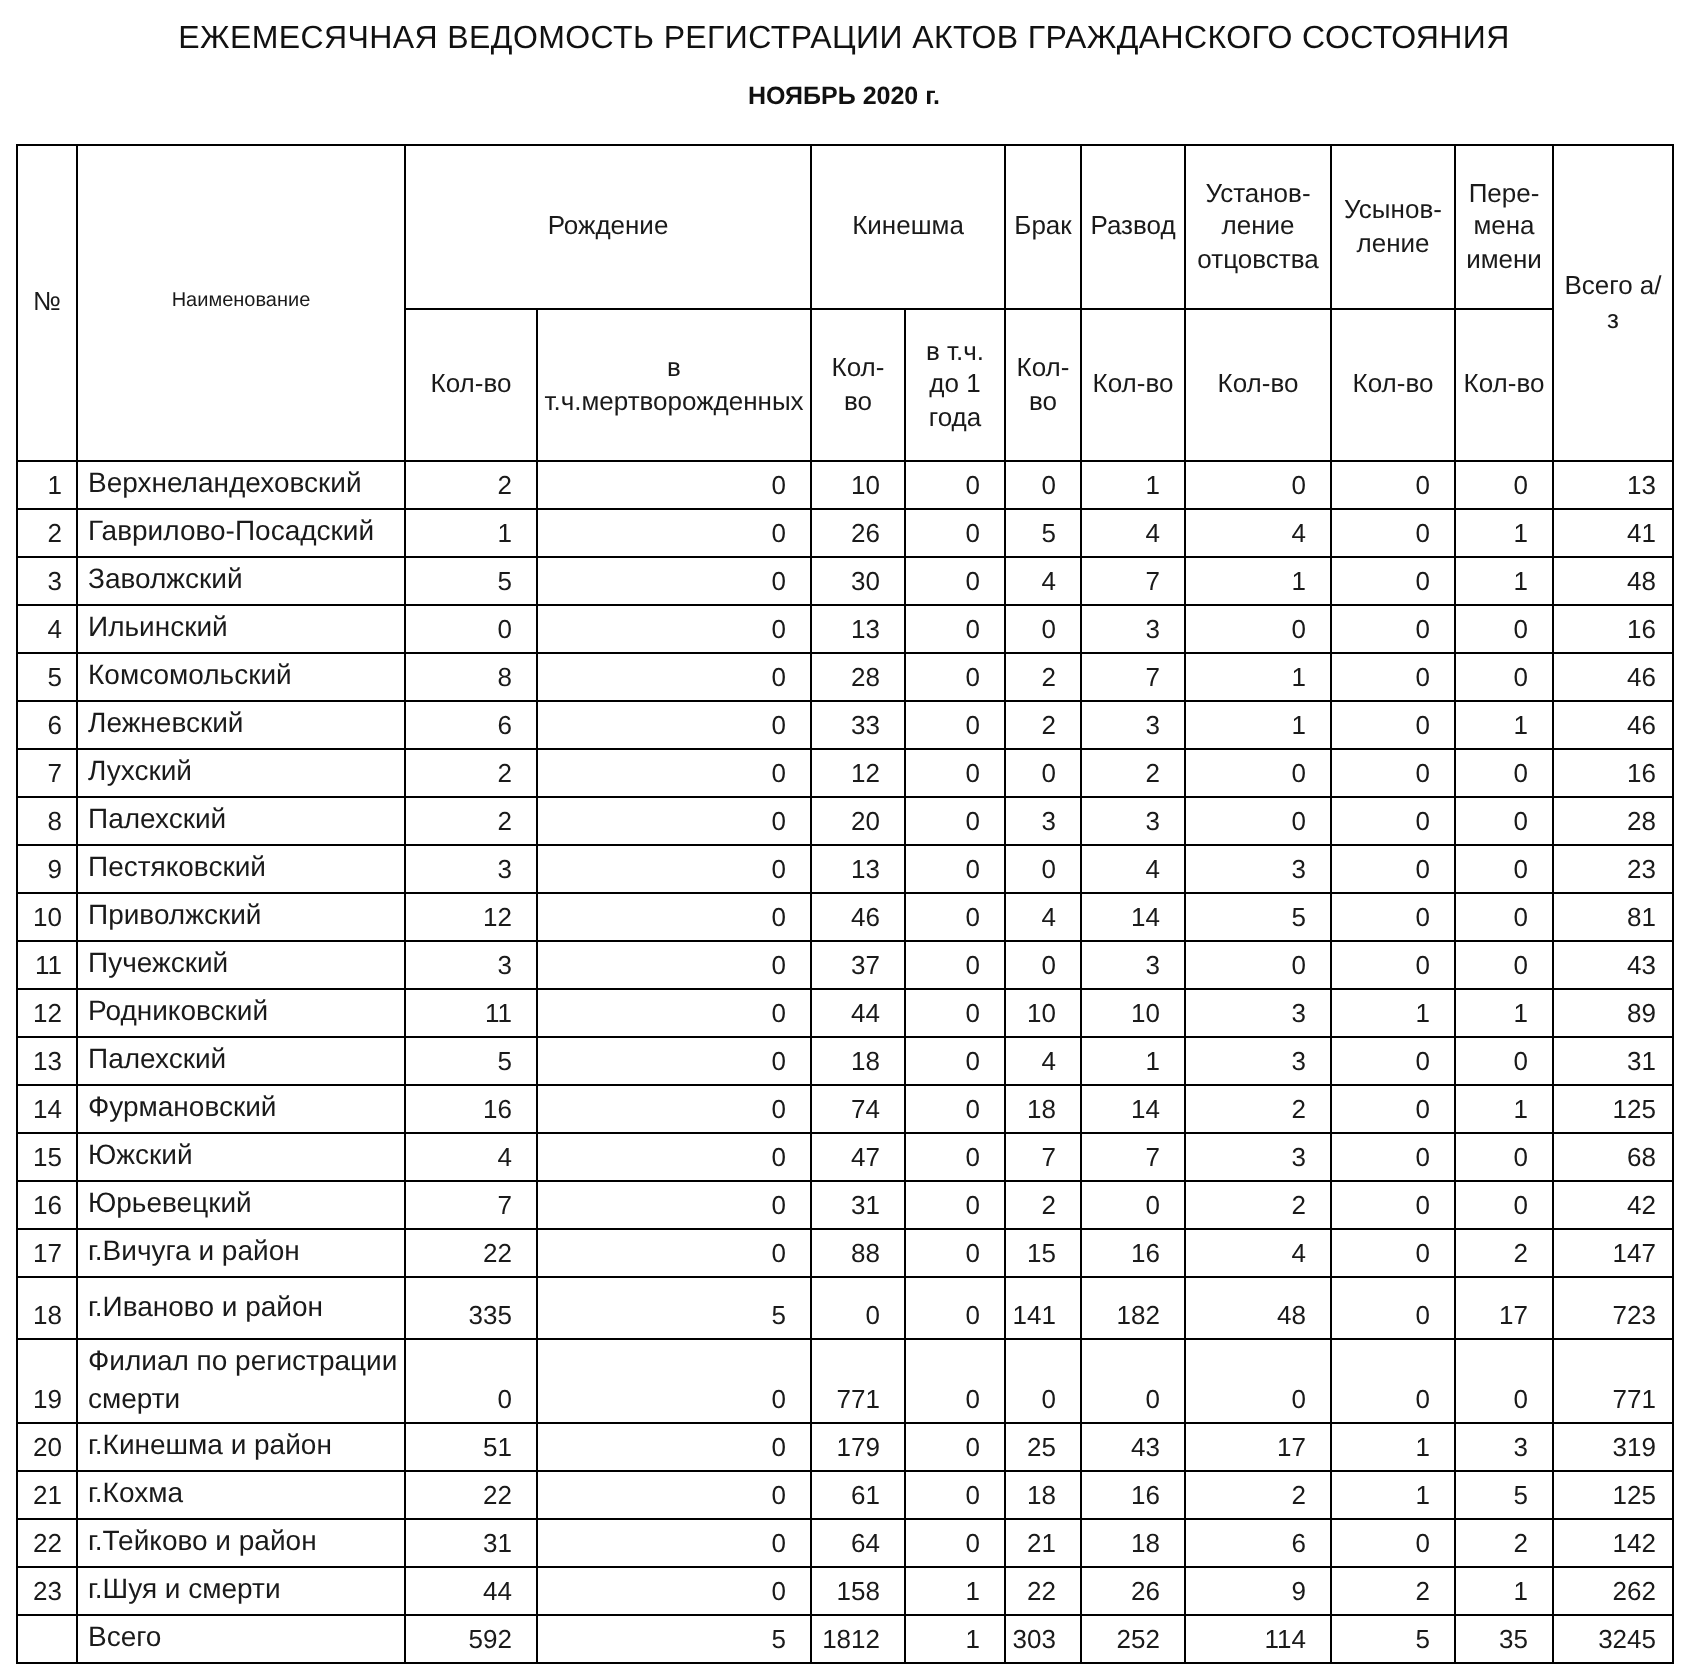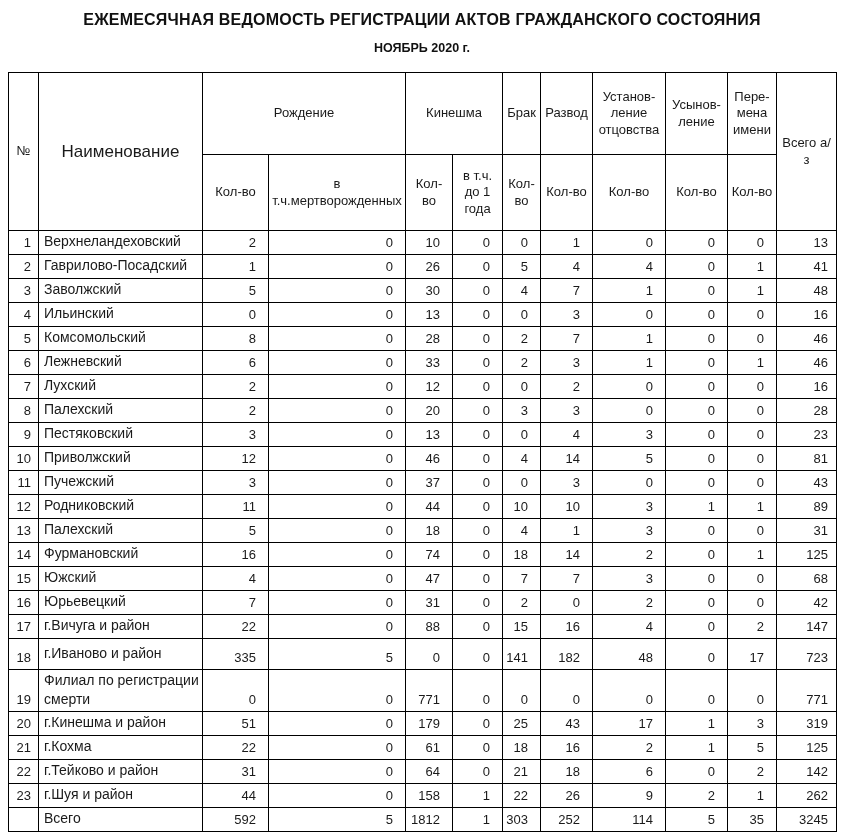--- a/index.html
+++ b/index.html
@@ -11,21 +11,21 @@
     font-family: "Liberation Sans", sans-serif;
     color: #1a1a1a;
   }
   .page {
     width: 844px;
     box-sizing: border-box;
   }
   .title {
     text-align: center;
     font-size: 16px;
-    font-weight: bold;
+    font-weight: normal;
     letter-spacing: 0.2px;
     padding-top: 11px;
     margin: 0;
     color: #111;
   }
   .subtitle {
     text-align: center;
     font-size: 12.5px;
     font-weight: bold;
     margin: 0;
@@ -45,21 +45,21 @@
   thead th {
     font-weight: normal;
     font-size: 13px;
     text-align: center;
     vertical-align: middle;
     padding: 2px 3px;
     line-height: 1.25;
     word-wrap: break-word;
   }
   thead th.h-name {
-    font-size: 17px;
+    font-size: 10px;
   }
   thead tr.h-group { height: 82px; }
   thead tr.h-sub   { height: 76px; }
 
   tbody tr { height: 24px; }
   tbody tr:nth-child(18) { height: 31px; }
   tbody tr:nth-child(19) { height: 42px; }
 
   td.c-num {
     text-align: right;
@@ -433,21 +433,21 @@
           <td class="c-val">0</td>
           <td class="c-val">21</td>
           <td class="c-val">18</td>
           <td class="c-val">6</td>
           <td class="c-val">0</td>
           <td class="c-val">2</td>
           <td class="c-val">142</td>
         </tr>
         <tr>
           <td class="c-num">23</td>
-          <td class="c-name">г.Шуя и район</td>
+          <td class="c-name">г.Шуя и смерти</td>
           <td class="c-val">44</td>
           <td class="c-val">0</td>
           <td class="c-val">158</td>
           <td class="c-val">1</td>
           <td class="c-val">22</td>
           <td class="c-val">26</td>
           <td class="c-val">9</td>
           <td class="c-val">2</td>
           <td class="c-val">1</td>
           <td class="c-val">262</td>

